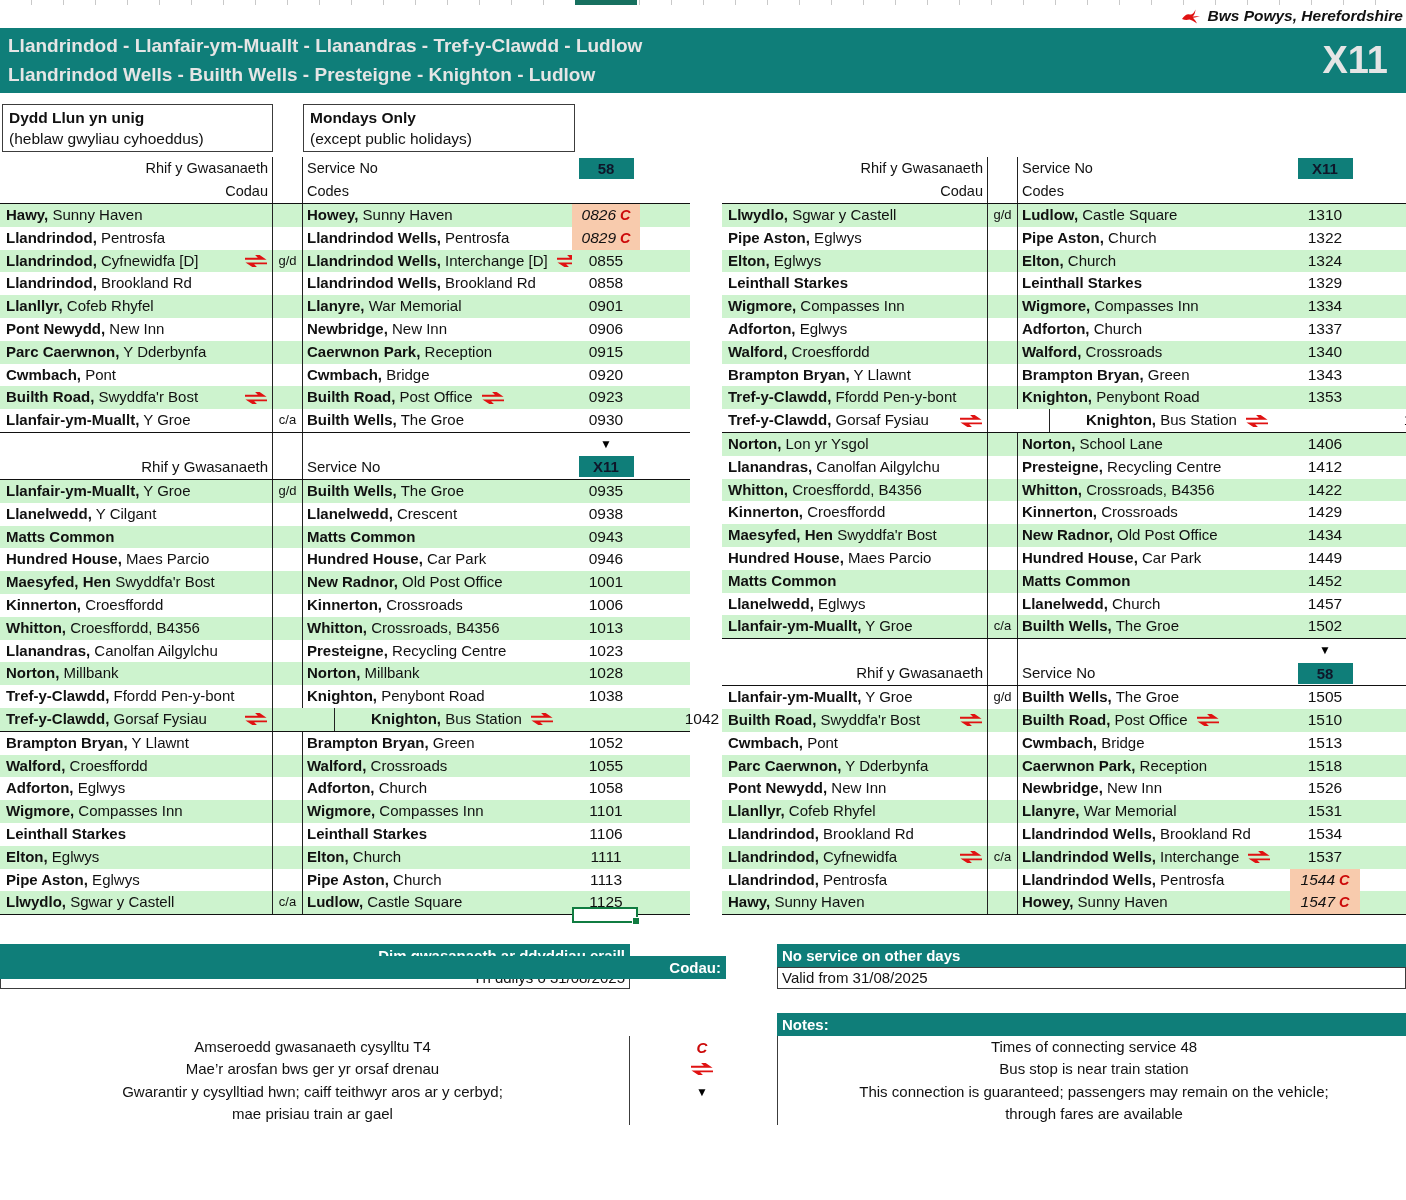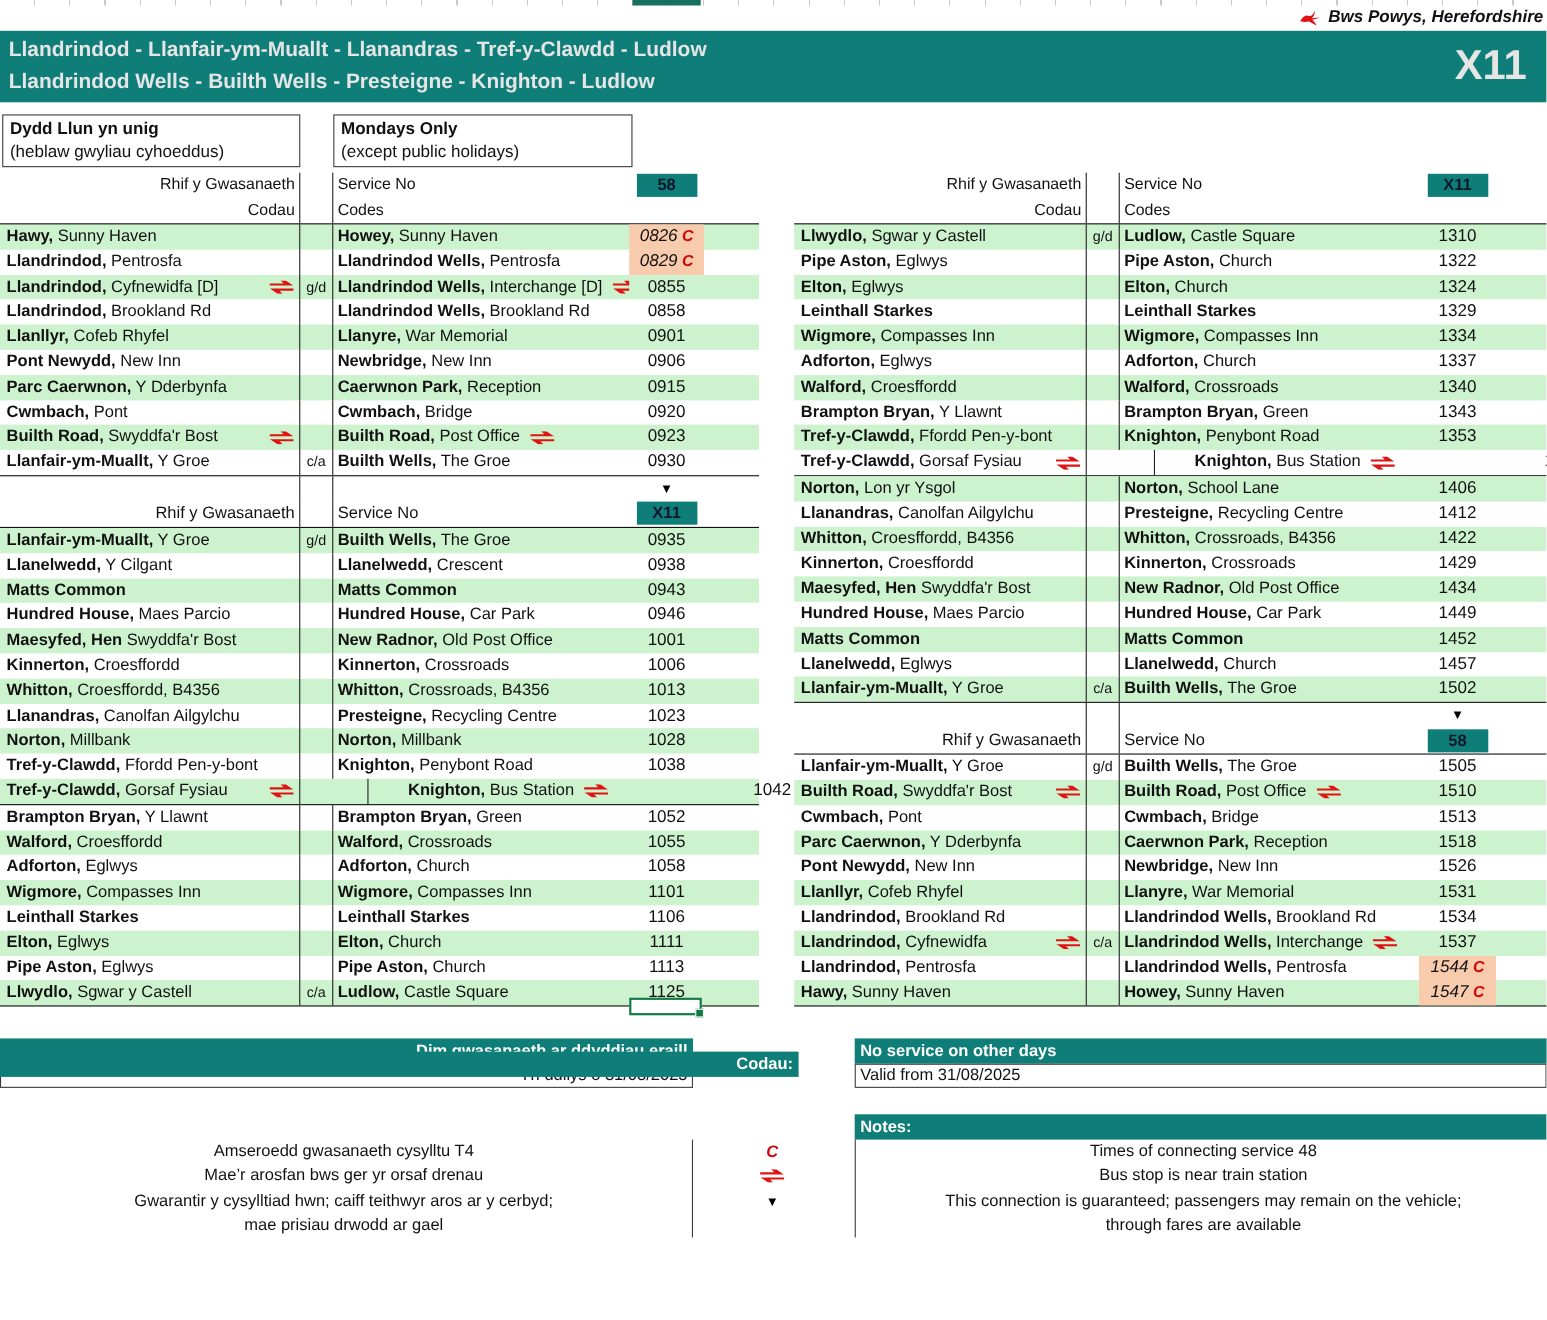--- a/index.html
+++ b/index.html
@@ -997,21 +997,21 @@
 
 <div id="xl-cursor" class="abs"></div>
 
 <div id="f-left-bar" class="abs tealbar">Dim gwasanaeth ar ddyddiau eraill</div>
 <div id="f-left-valid" class="abs">Yn ddilys o 31/08/2025</div>
 <div id="f-left-codes" class="abs tealbar">Codau:</div>
 <div id="f-left-notes" class="abs">
   <div>Amseroedd gwasanaeth cysylltu T4</div>
   <div>Mae’r arosfan bws ger yr orsaf drenau</div>
   <div>Gwarantir y cysylltiad hwn; caiff teithwyr aros ar y cerbyd;</div>
-  <div>mae prisiau drwodd ar gael</div>
+  <div>mae prisiau train ar gael</div>
 </div>
 
 <div id="f-sym" class="abs">
   <div class="s sc">C</div>
   <div class="s">
     <svg class="train" viewBox="0 0 24 13">
         <polygon points="0,3 14,3 11,0 16,0 23.5,5 0,5"></polygon>
         <polygon points="24,10 10,10 13,13 8,13 0.5,8 24,8"></polygon>
       </svg>
   </div>

